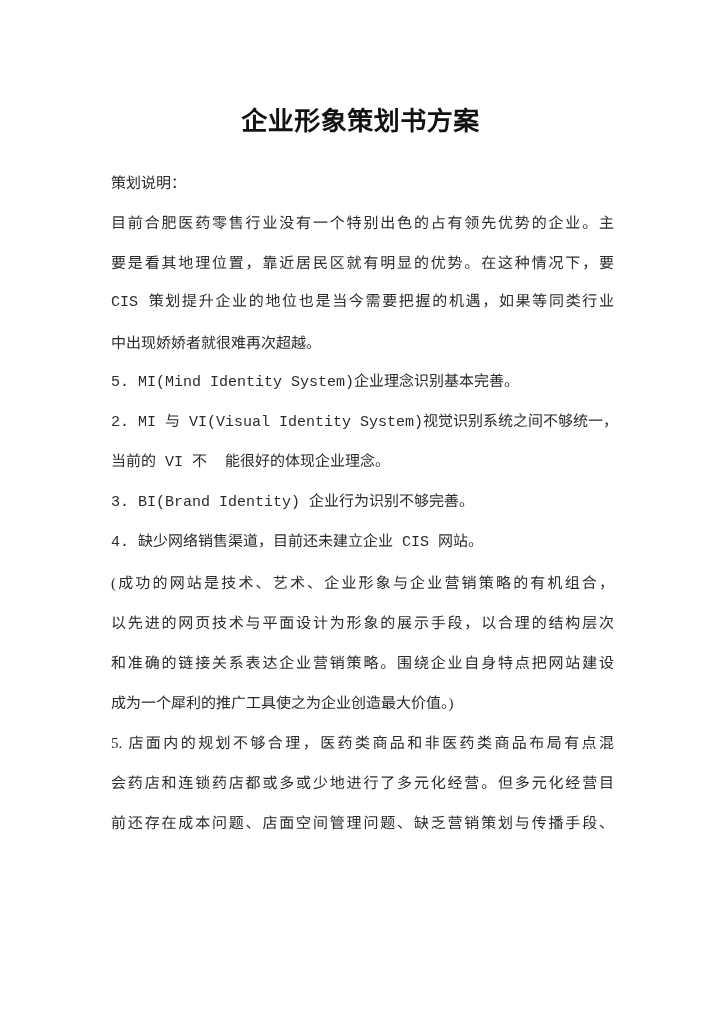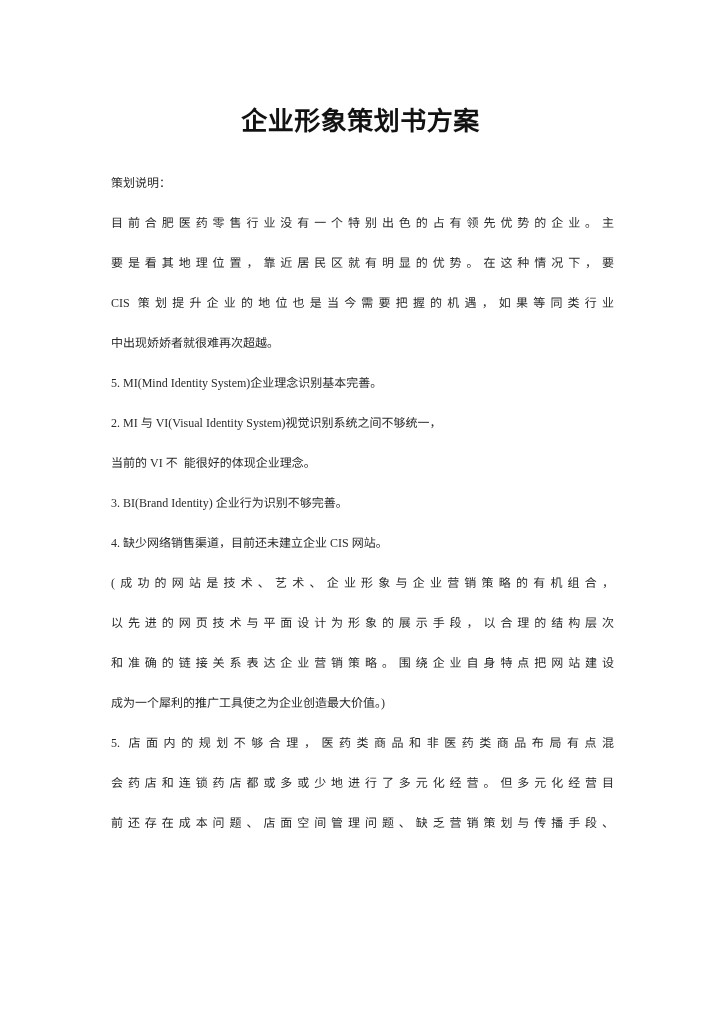--- a/index.html
+++ b/index.html
@@ -38,32 +38,32 @@
     font-family: "Liberation Serif", "DejaVu Serif", serif;
     font-weight: bold;
     font-size: 26px;
     line-height: 40px;
     letter-spacing: 0.5px;
     color: #121212;
     white-space: pre;
   }
 
   .line {
-    font-size: 12px;
+    font-size: 15px;
     line-height: 40px;
     height: 40px;
     color: #2b2b2b;
     white-space: pre;
     letter-spacing: 0;
     font-family: "Liberation Serif", "DejaVu Serif", serif;
   }
 
   
   .line.mono-mix {
-    font-family: Liberation Serif, serif;
+    font-family: Liberation Mono, monospace;
   }
 
   .line.justify {
     white-space: normal;
     text-align: justify;
     text-align-last: justify;
     word-break: break-all;
   }
 </style>
 </head>

